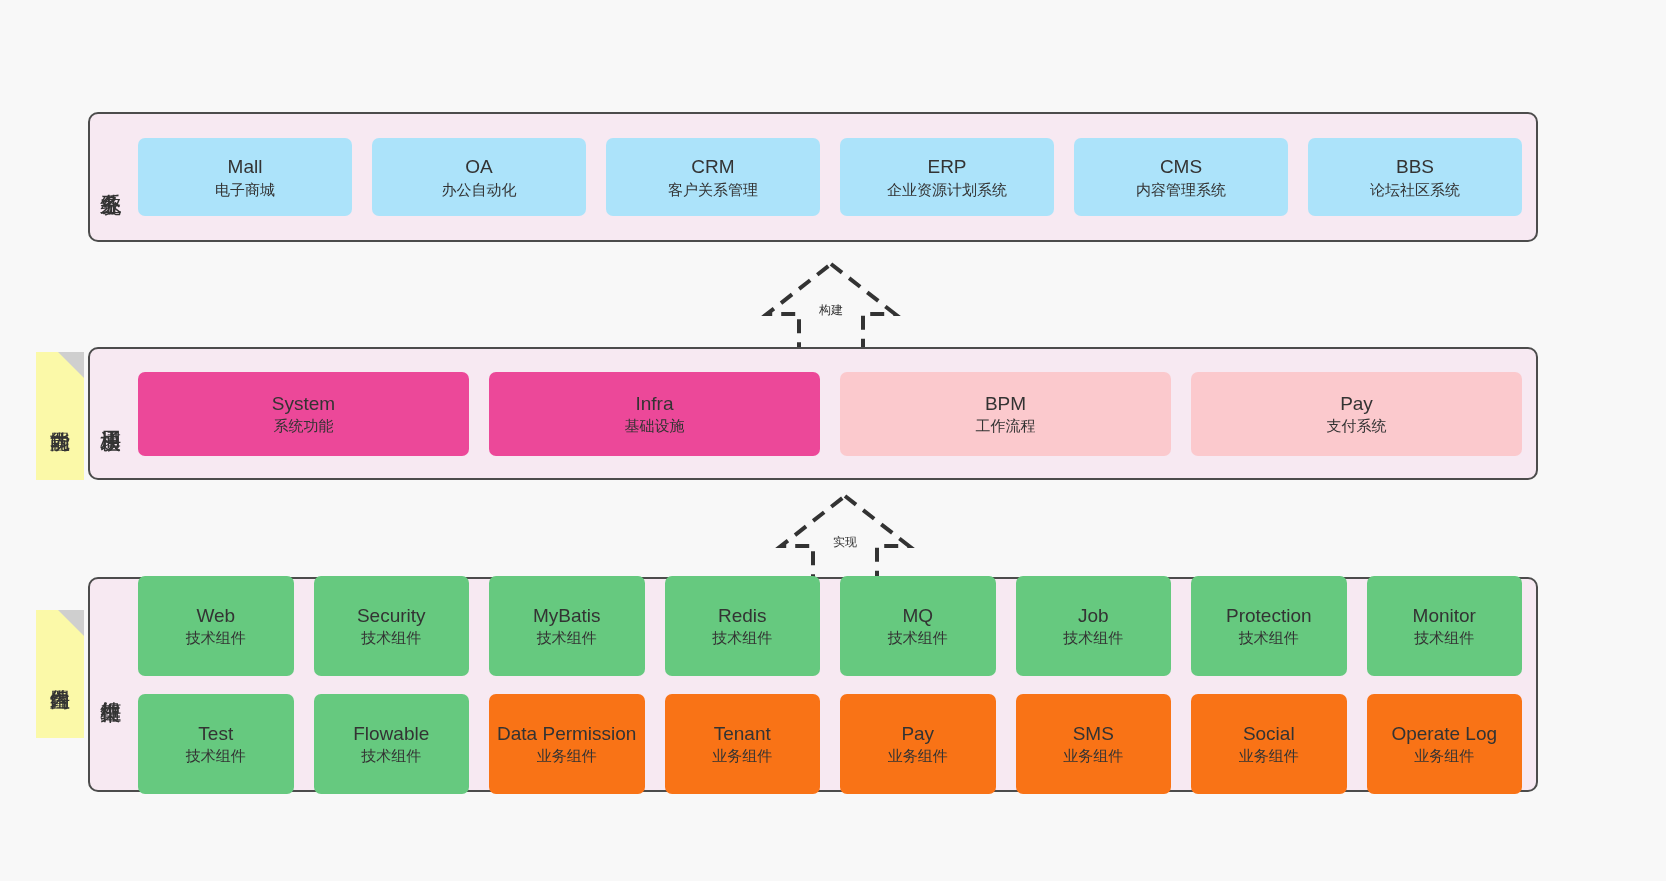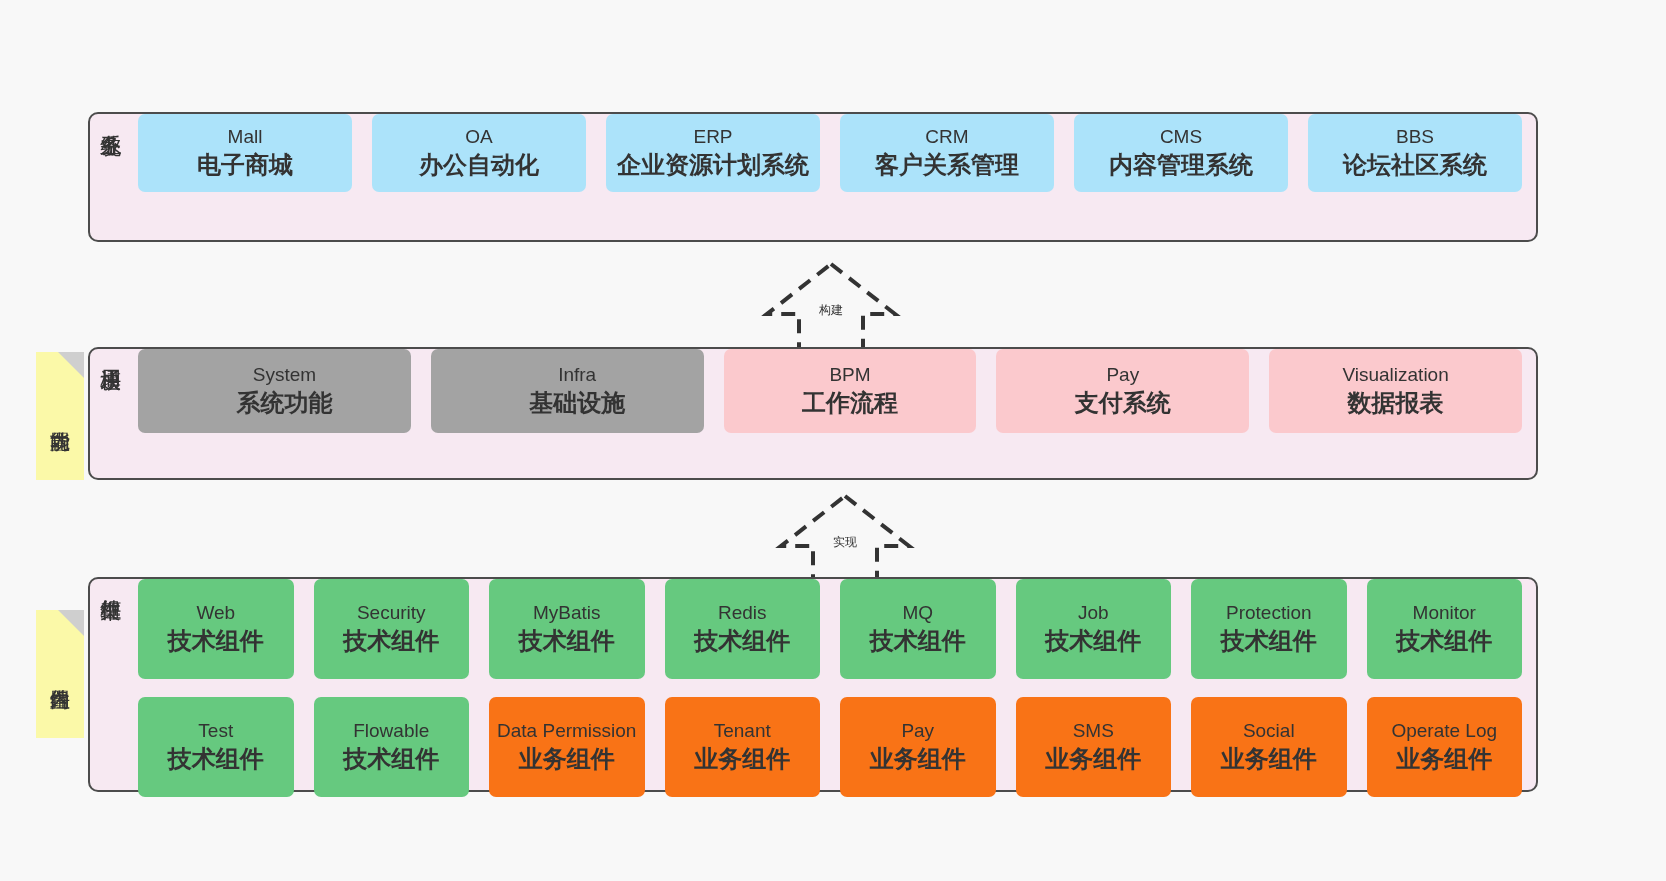--- a/index.html
+++ b/index.html
@@ -24,21 +24,21 @@
   }
 
   
   .layer {
     position: absolute;
     box-sizing: border-box;
     background: #f7e9f2;
     border: 2px solid #4c4c4c;
     border-radius: 10px;
     display: flex;
-    align-items: flex-start;
+    align-items: center;
   }
 
   .layer-title {
     flex: 0 0 auto;
     width: 42px;
     display: flex;
     align-items: center;
     justify-content: center;
     font-size: 21px;
     line-height: 1.12;
@@ -71,28 +71,28 @@
     border-radius: 7px;
     display: flex;
     flex-direction: column;
     align-items: center;
     justify-content: center;
     text-align: center;
     line-height: 1.28;
     color: #333333;
   }
   .card .t1 { font-size: 19px; }
-  .card .t2 { font-size: 24px; font-weight: bold; }
+  .card .t2 { font-size: 15px; }
 
   .h-biz   { height: 78px; }
   .h-mod   { height: 84px; }
   .h-frame { height: 100px; }
 
   .blue       { background: #ace3fa; }
-  .red-strong { background: #a3a3a3; padding-left: 20px; }
+  .red-strong { background: #ec4899; }
   .red-light  { background: #fbc9cd; }
   .green-strong { background: #66c97f; }
   .green-light  { background: #f97316; }
 
   
   .sticky {
     position: absolute;
     box-sizing: border-box;
     background: #fbf9a8;
     display: flex;
@@ -145,26 +145,26 @@
       <div class="row" id="biz-row">
           <div class="card h-biz blue">
             <div class="t1">Mall</div>
             <div class="t2">电子商城</div>
           </div>
           <div class="card h-biz blue">
             <div class="t1">OA</div>
             <div class="t2">办公自动化</div>
           </div>
           <div class="card h-biz blue">
+            <div class="t1">CRM</div>
+            <div class="t2">客户关系管理</div>
+          </div>
+          <div class="card h-biz blue">
             <div class="t1">ERP</div>
             <div class="t2">企业资源计划系统</div>
-          </div>
-          <div class="card h-biz blue">
-            <div class="t1">CRM</div>
-            <div class="t2">客户关系管理</div>
           </div>
           <div class="card h-biz blue">
             <div class="t1">CMS</div>
             <div class="t2">内容管理系统</div>
           </div>
           <div class="card h-biz blue">
             <div class="t1">BBS</div>
             <div class="t2">论坛社区系统</div>
           </div>
         </div>
@@ -196,24 +196,20 @@
             <div class="t2">基础设施</div>
           </div>
           <div class="card h-mod red-light">
             <div class="t1">BPM</div>
             <div class="t2">工作流程</div>
           </div>
           <div class="card h-mod red-light">
             <div class="t1">Pay</div>
             <div class="t2">支付系统</div>
           </div>
-          <div class="card h-mod red-light">
-            <div class="t1">Visualization</div>
-            <div class="t2">数据报表</div>
-          </div>
         </div>
     </div>
   </div>
 
   <div class="arrow" style="left:770px; top:490px;">
     <svg width="150" height="95" viewBox="0 0 150 95">
       <path d="M75 6 L139 56 L107 56 L107 92 L43 92 L43 56 L11 56 Z" fill="none" stroke="#333333" stroke-width="4" stroke-dasharray="14,9" stroke-linejoin="miter"></path>
     </svg>
     <div class="arrow-label">实现</div>
   </div>

